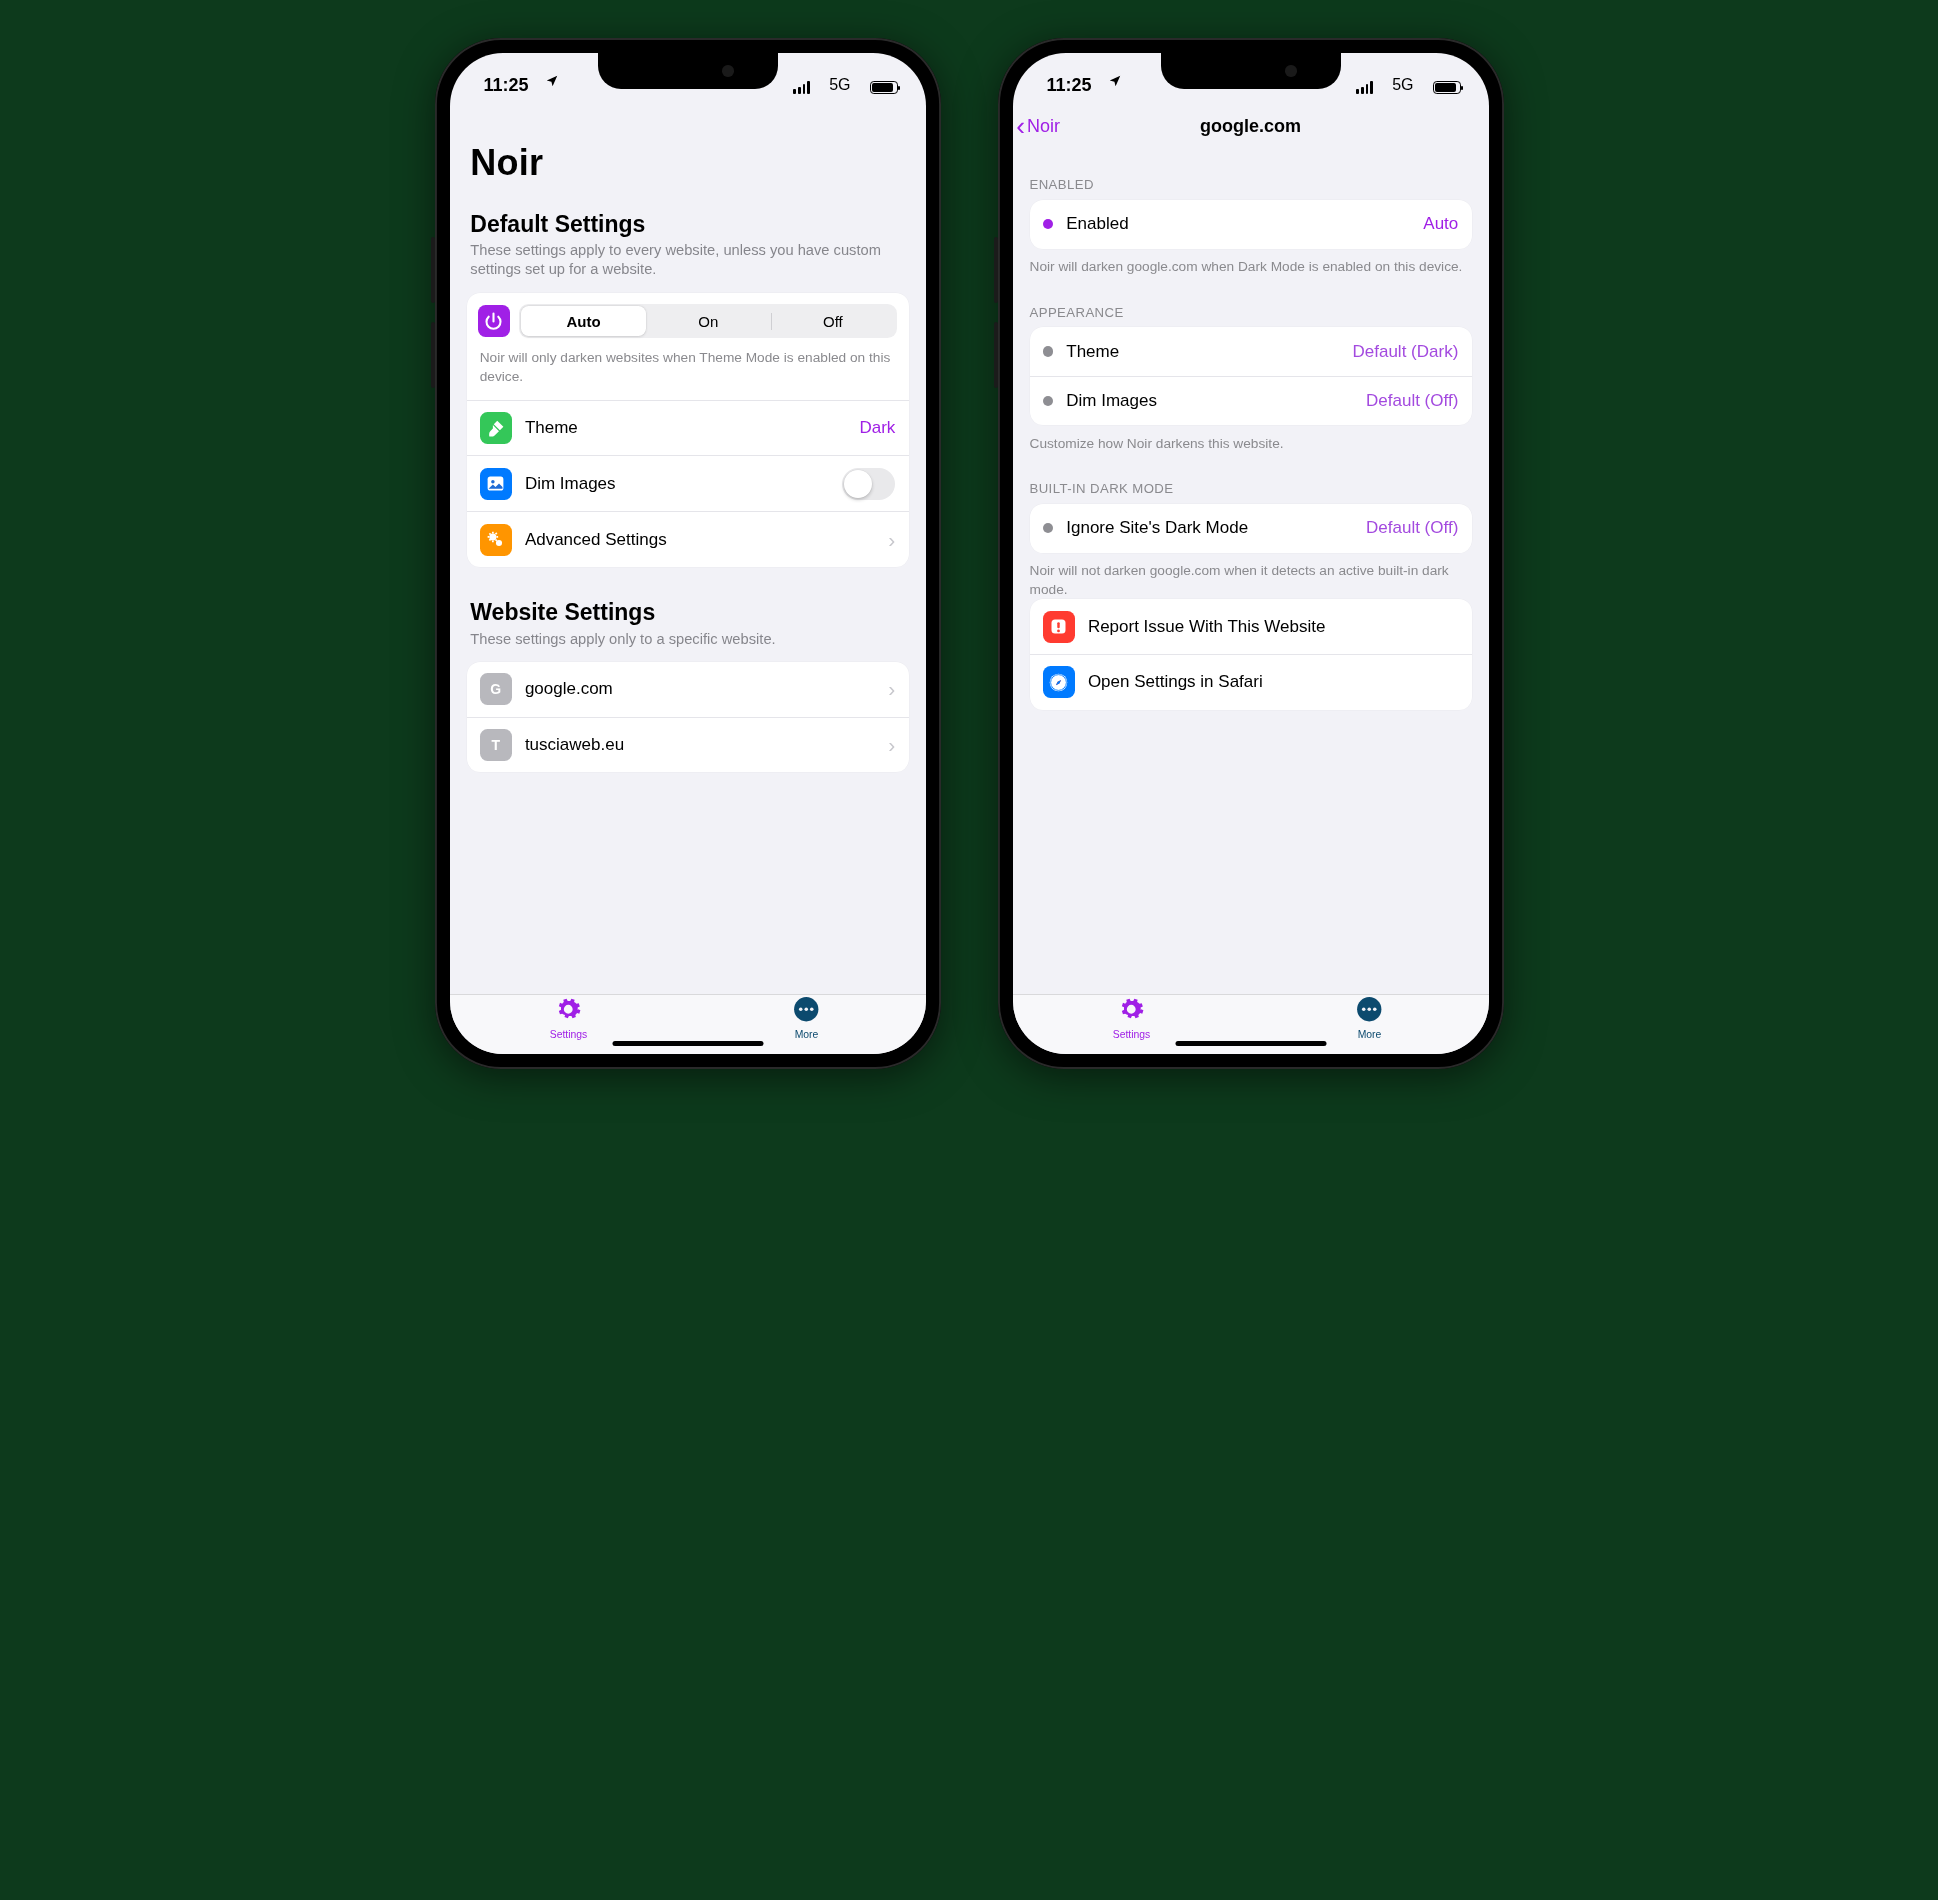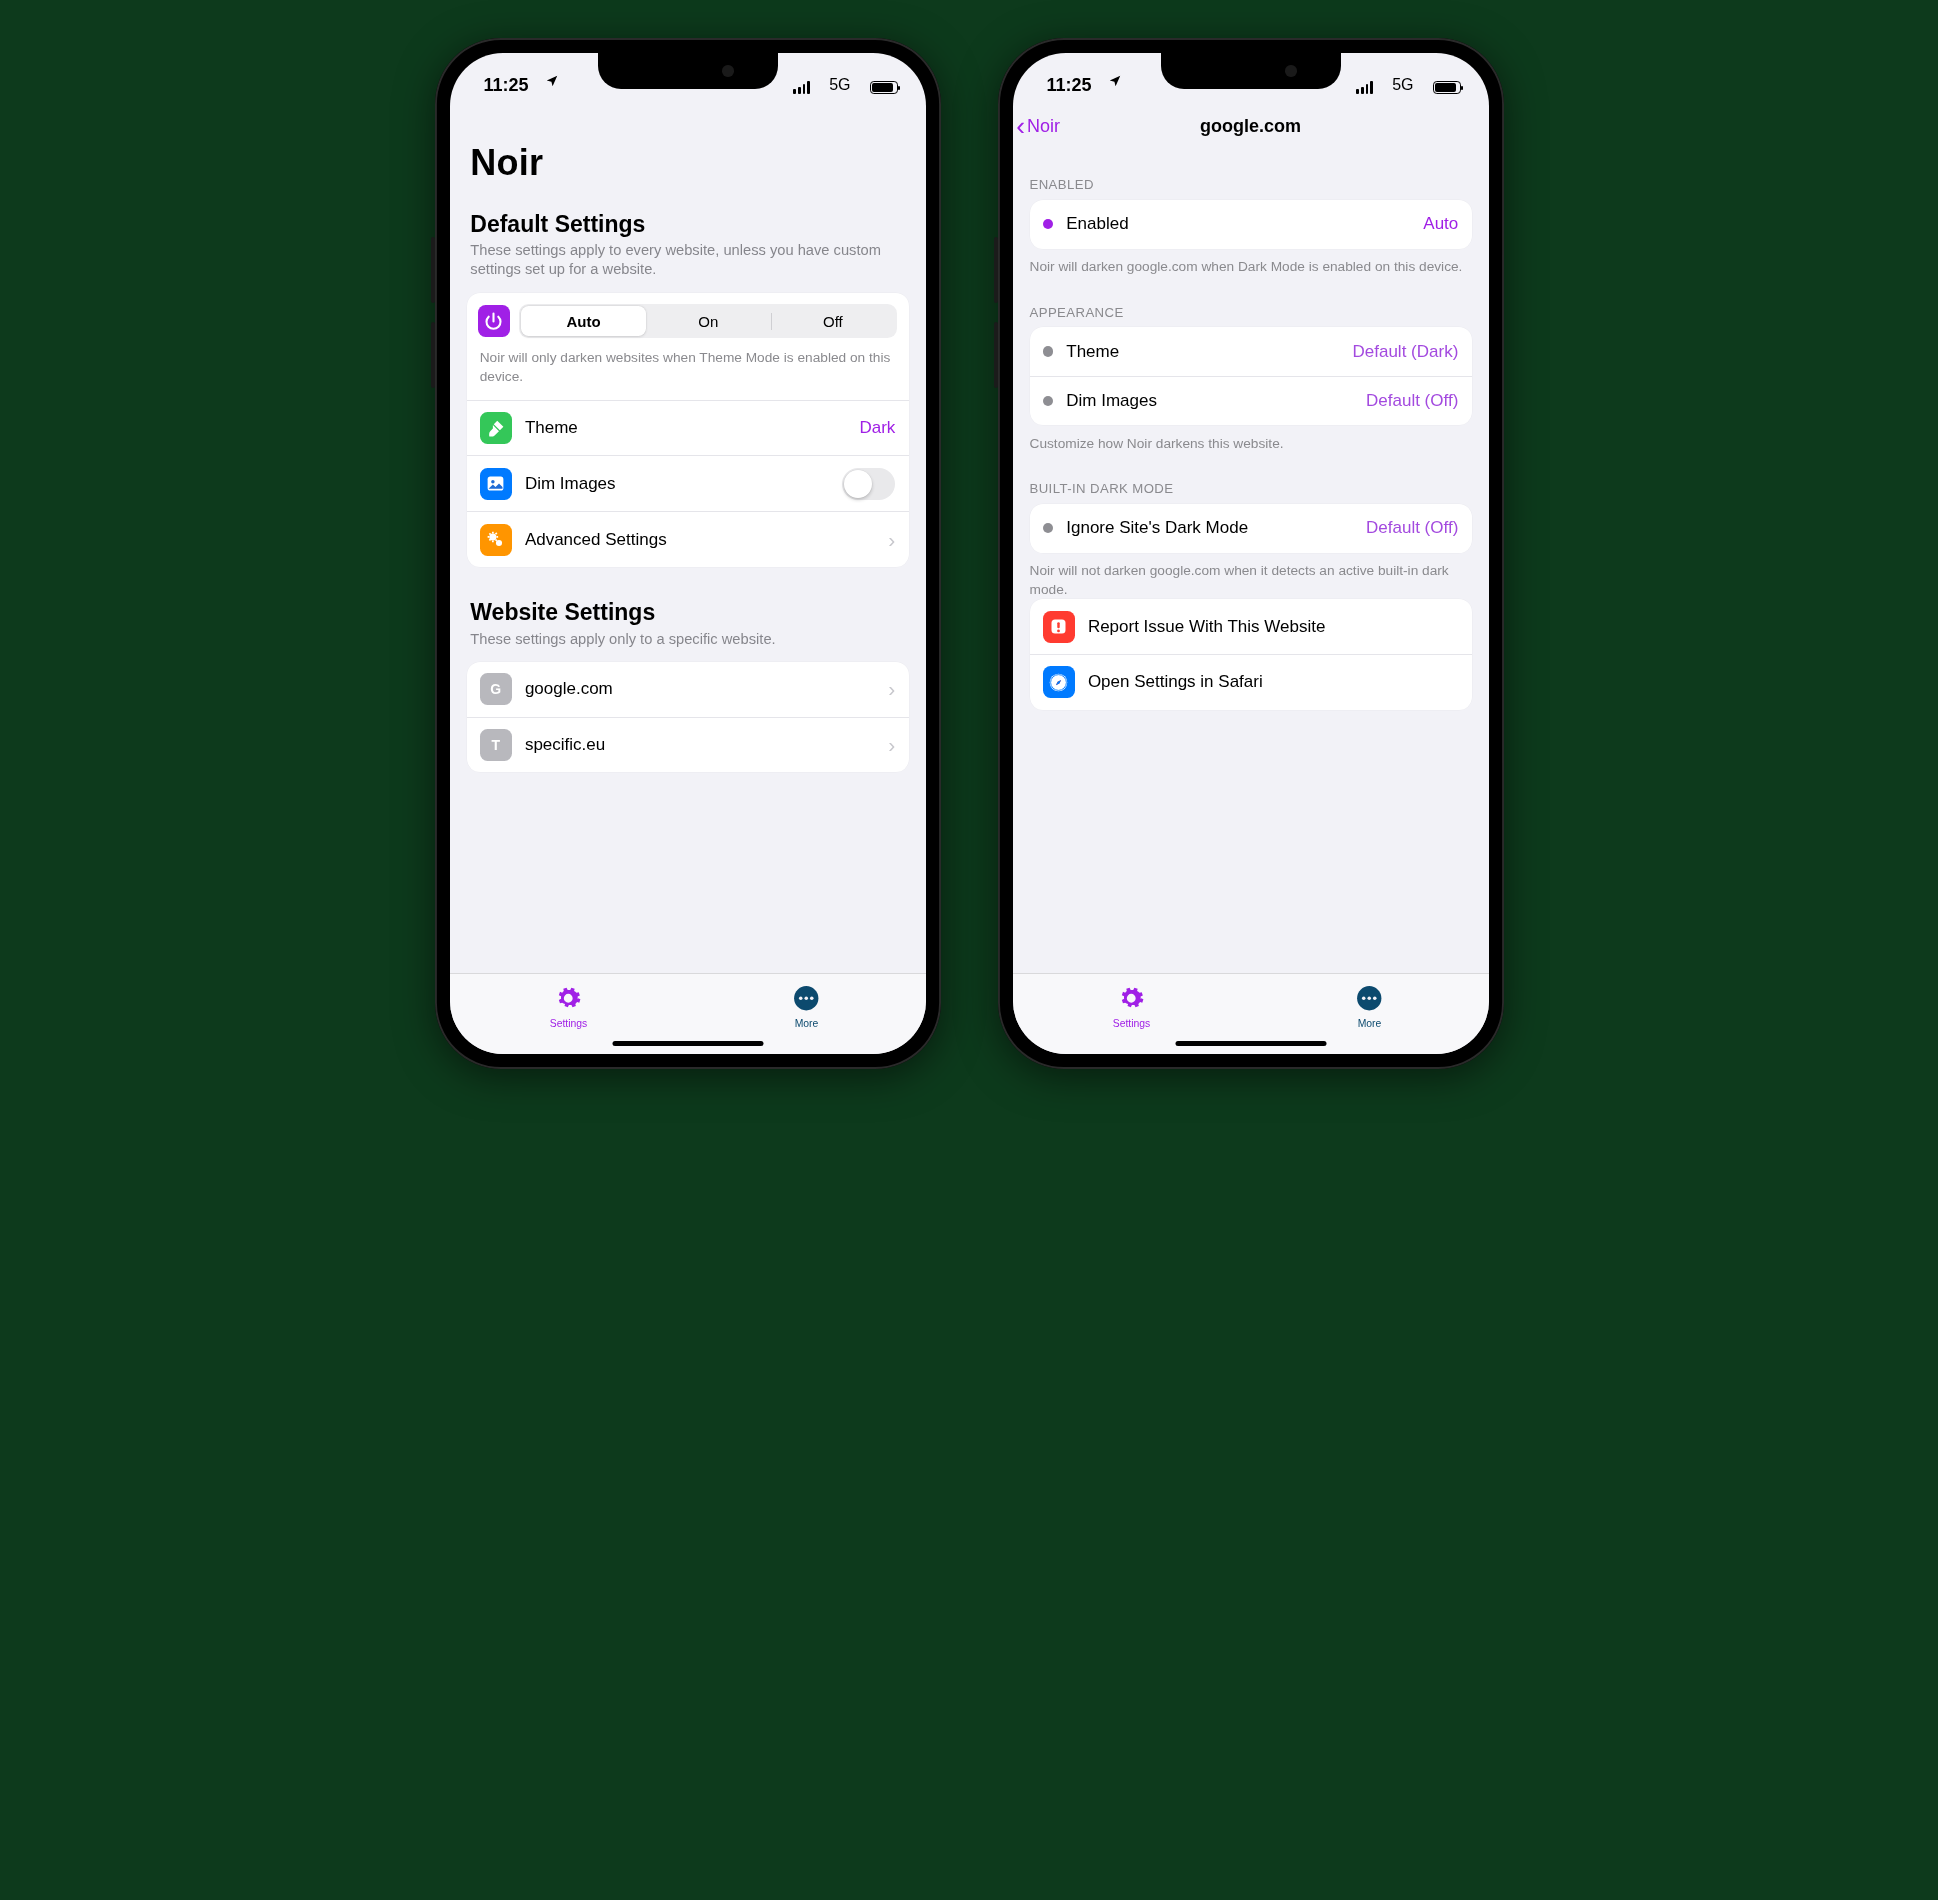--- a/index.html
+++ b/index.html
@@ -115,21 +115,21 @@
     box-shadow:0 1.9px 3.8px rgba(0,0,0,.2), 0 0 0 0.5px rgba(0,0,0,.05);}
 
   .chev { color:#c7c7cc; font-size:21px; font-weight:300;}
 
   .favicon {
     width:32px; height:32px; border-radius:7.6px; background:#b8b8bd; color:#fff; font-size:14px; font-weight:700;
     display:flex; align-items:center; justify-content:center; flex:0 0 32px;
   }
 
   .tabbar {
-    height: 81px; border-top: 0.5px solid rgba(0,0,0,.12); background: rgba(248,248,250,.94);
+    height: 60px; border-top: 0.5px solid rgba(0,0,0,.12); background: rgba(248,248,250,.94);
     display:flex; padding-bottom:21px;
   }
   .tab { flex:1; display:flex; flex-direction:column; align-items:center; justify-content:center; gap:1.9px; padding-top:7.6px;}
   .tab .ticon{ font-size:26.5px; line-height:1;}
   .tab .tlabel{ font-size:10.4px; font-weight:500;}
   .tab.active{ color:var(--purple);}
   .tab.inactive{ color:#0c4a6e;}
   .home-ind { position:absolute; bottom:8.5px; left:50%; transform:translateX(-50%); width:151px; height:4.7px; background:#000; border-radius:2.8px;}
 
   
@@ -237,21 +237,21 @@
       <div class="section-sub">These settings apply only to a specific website.</div>
 
       <div class="card">
         <div class="row">
           <div class="favicon">G</div>
           <div class="label">google.com</div>
           <div class="chev">›</div>
         </div>
         <div class="row">
           <div class="favicon">T</div>
-          <div class="label">specific.eu</div>
+          <div class="label">tusciaweb.eu</div>
           <div class="chev">›</div>
         </div>
       </div>
     </div>
 
     <div class="tabbar">
       <div class="tab active">
         <span class="ticon">
           <svg width="26.5" height="26.5" viewBox="0 0 24 24" fill="currentColor">
               <path d="M12 8a4 4 0 100 8 4 4 0 000-8zm9 4l2 1-1 3-2-.5a8 8 0 01-1.6 1.6l.5 2-3 1-1-2a8 8 0 01-2.3 0l-1 2-3-1 .5-2A8 8 0 016.5 16L4.5 16.5l-1-3 2-1a8 8 0 010-2.3l-2-1 1-3L6.5 7A8 8 0 018 5.5L7.5 3.5l3-1 1 2a8 8 0 012.3 0l1-2 3 1-.5 2A8 8 0 0119.5 7l2-.5 1 3-2 1a8 8 0 010 2.3z"></path>

